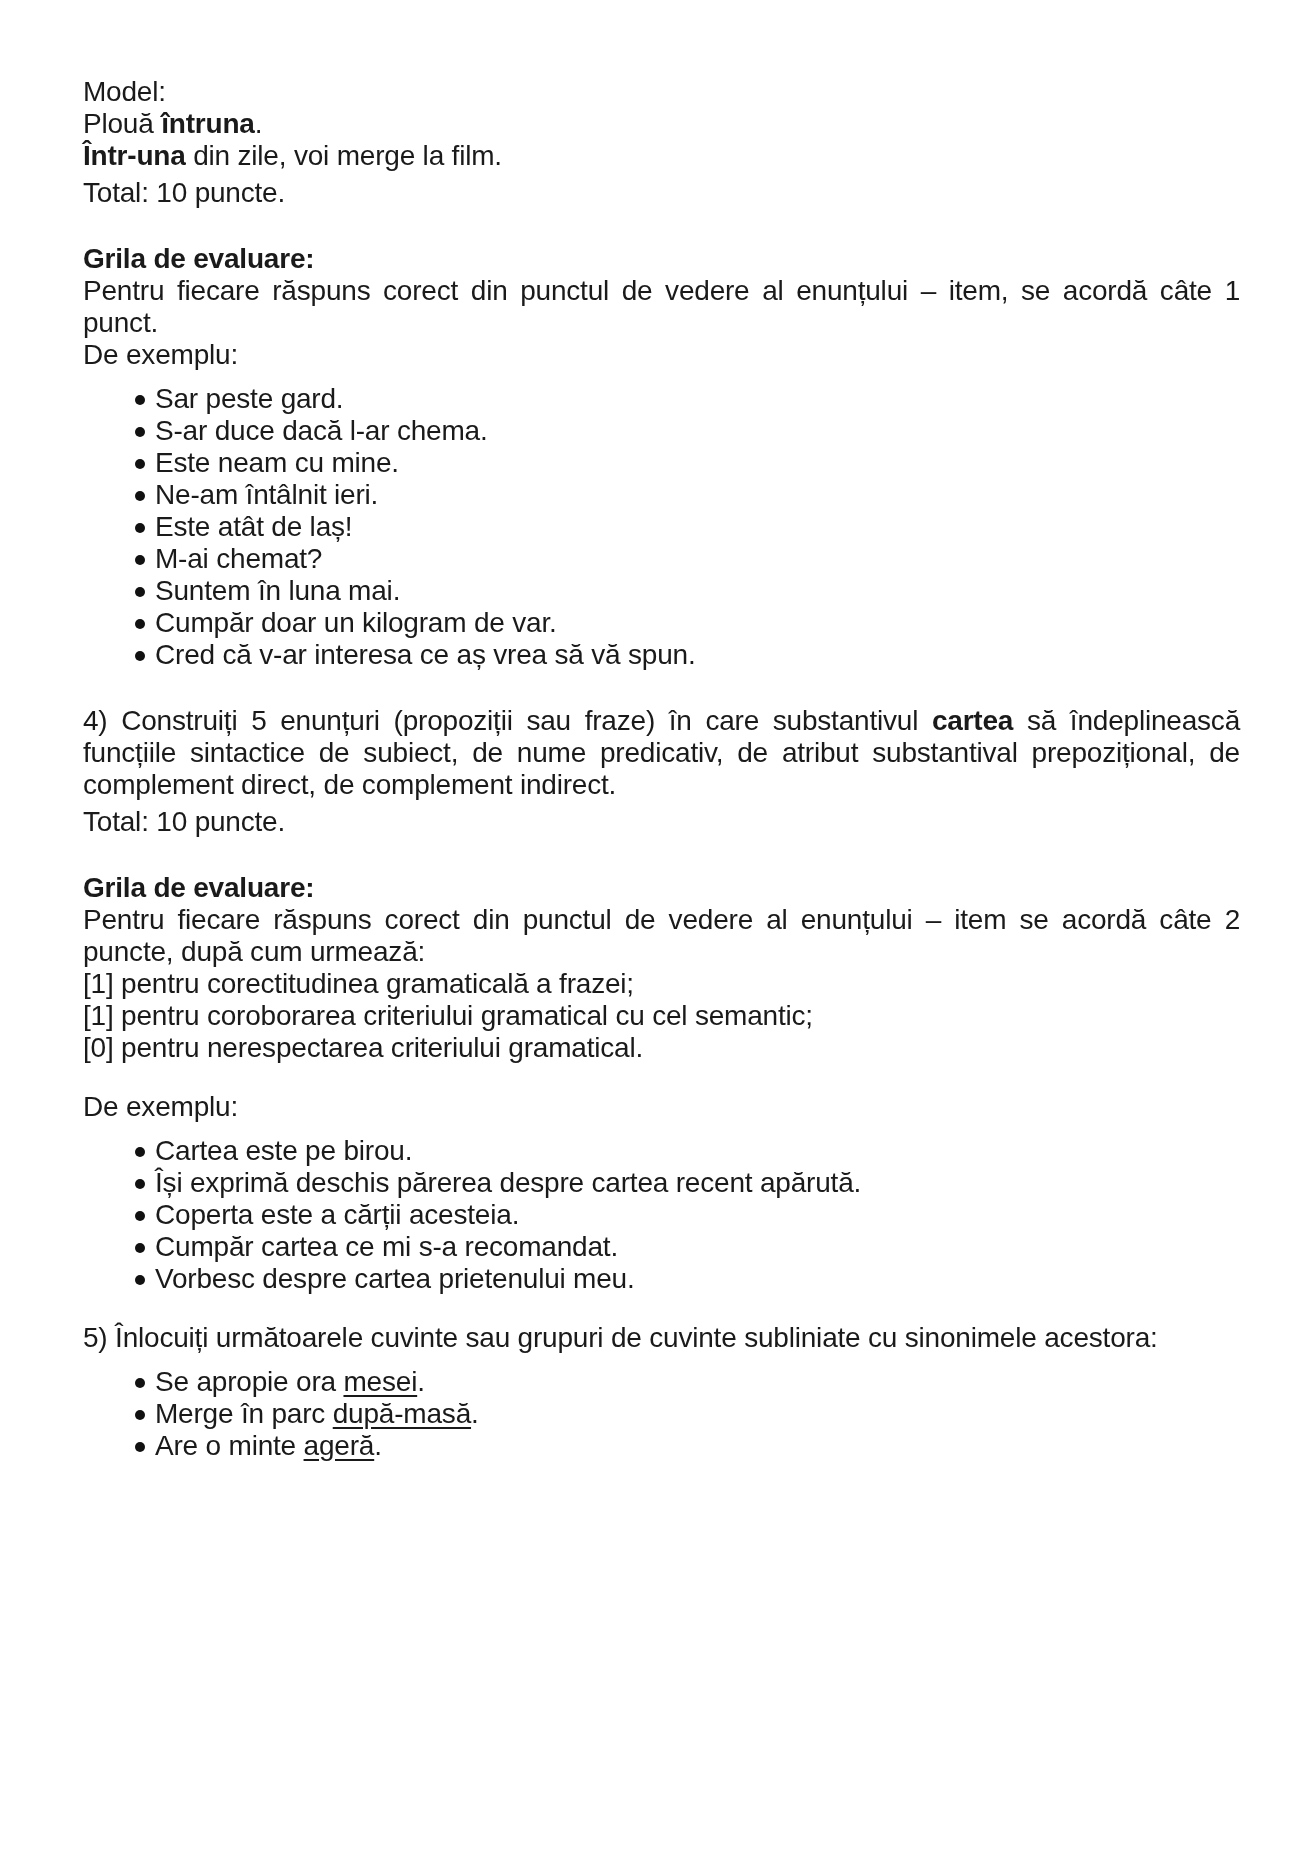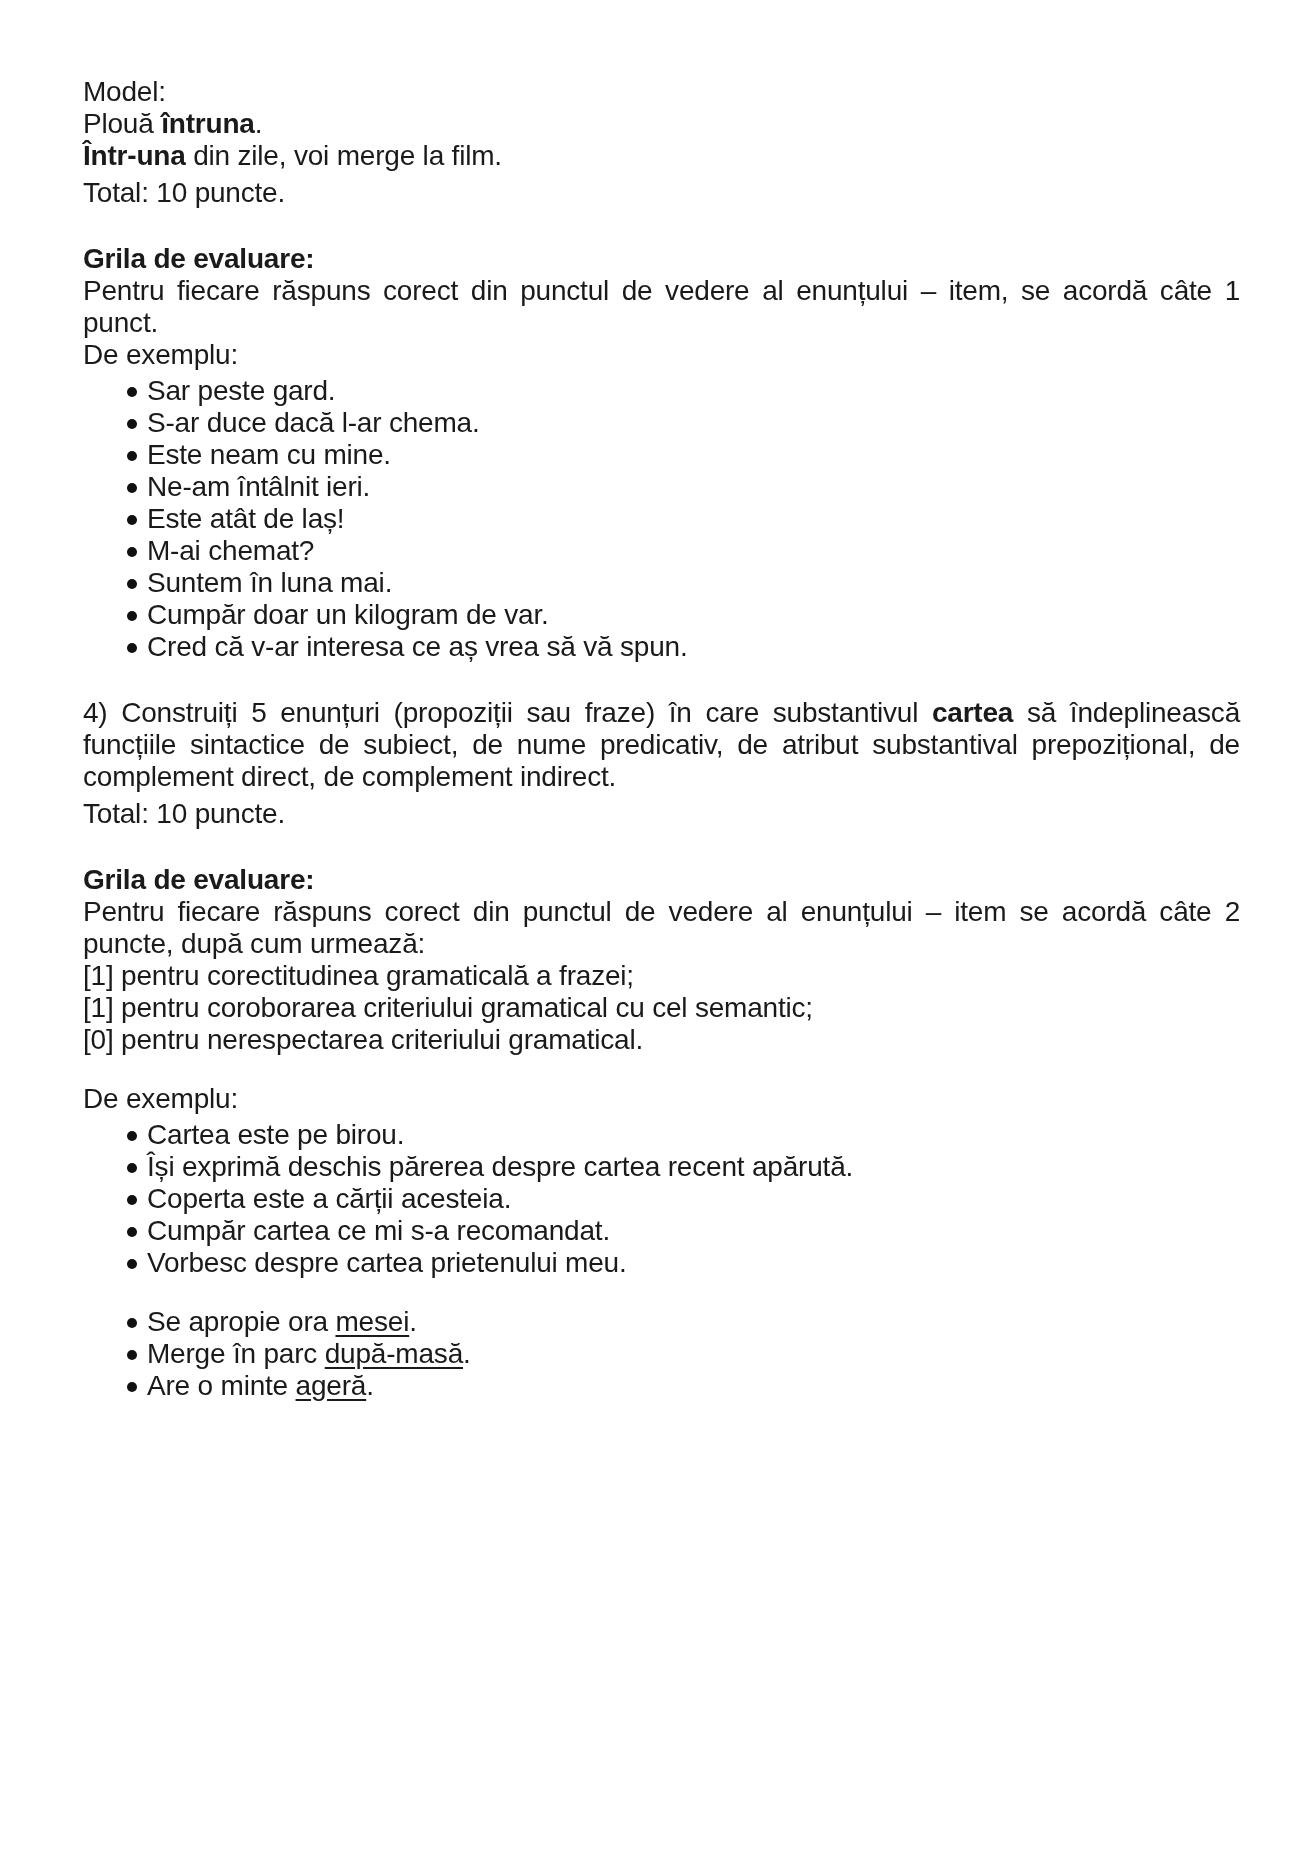--- a/index.html
+++ b/index.html
@@ -24,21 +24,21 @@
   p { margin: 0; }
   .line { margin: 0; }
   .para { text-align: justify; }
   .total { margin-top: 5px; }
   .heading { font-weight: bold; }
   b { font-weight: bold; }
   .sec { margin-top: 34px; }
   .sec-small { margin-top: 27px; }
   ul.bullets {
     list-style: none;
-    margin: 4px;
+    margin: 12px;
     padding: 0;
   }
   ul.bullets li {
     position: relative;
     padding-left: 60px;
     margin: 0;
   }
   ul.bullets li::before {
     content: "";
     position: absolute;
@@ -106,20 +106,21 @@
       <ul class="bullets">
         <li>Cartea este pe birou.</li>
         <li>Își exprimă deschis părerea despre cartea recent apărută.</li>
         <li>Coperta este a cărții acesteia.</li>
         <li>Cumpăr cartea ce mi s-a recomandat.</li>
         <li>Vorbesc despre cartea prietenului meu.</li>
       </ul>
     </section>
 
     <section class="sec-small">
+      <p class="line">5) Înlocuiți următoarele cuvinte sau grupuri de cuvinte subliniate cu sinonimele acestora:</p>
       <ul class="bullets">
         <li><span>Se apropie ora </span><span class="u">mesei</span><span>.</span></li>
         <li><span>Merge în parc </span><span class="u">după-masă</span><span>.</span></li>
         <li><span>Are o minte </span><span class="u">ageră</span><span>.</span></li>
       </ul>
     </section>
 
   </div>
 
   <div class="page-number">70</div>

